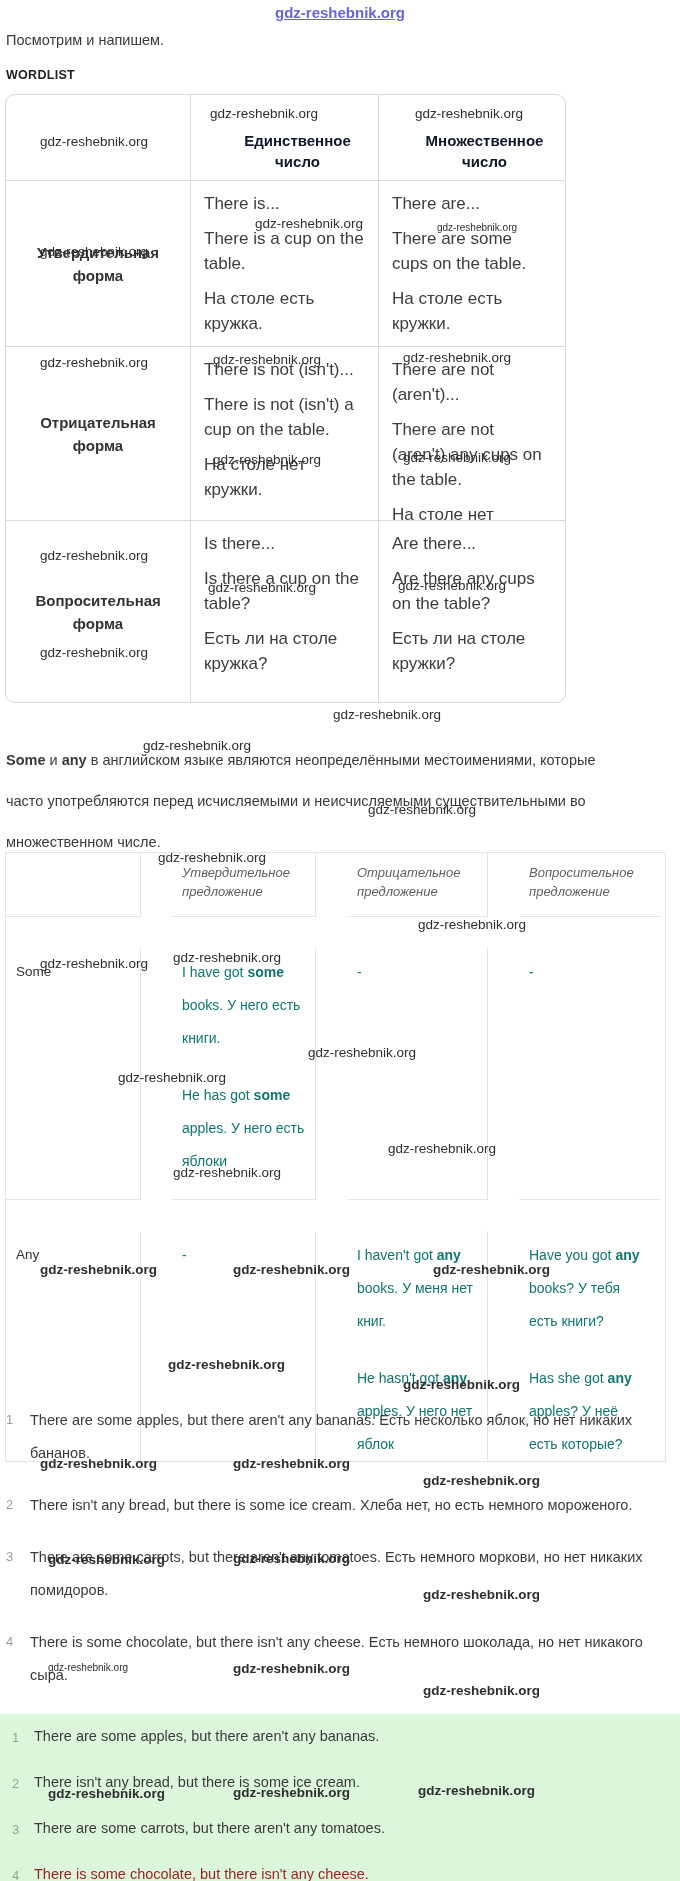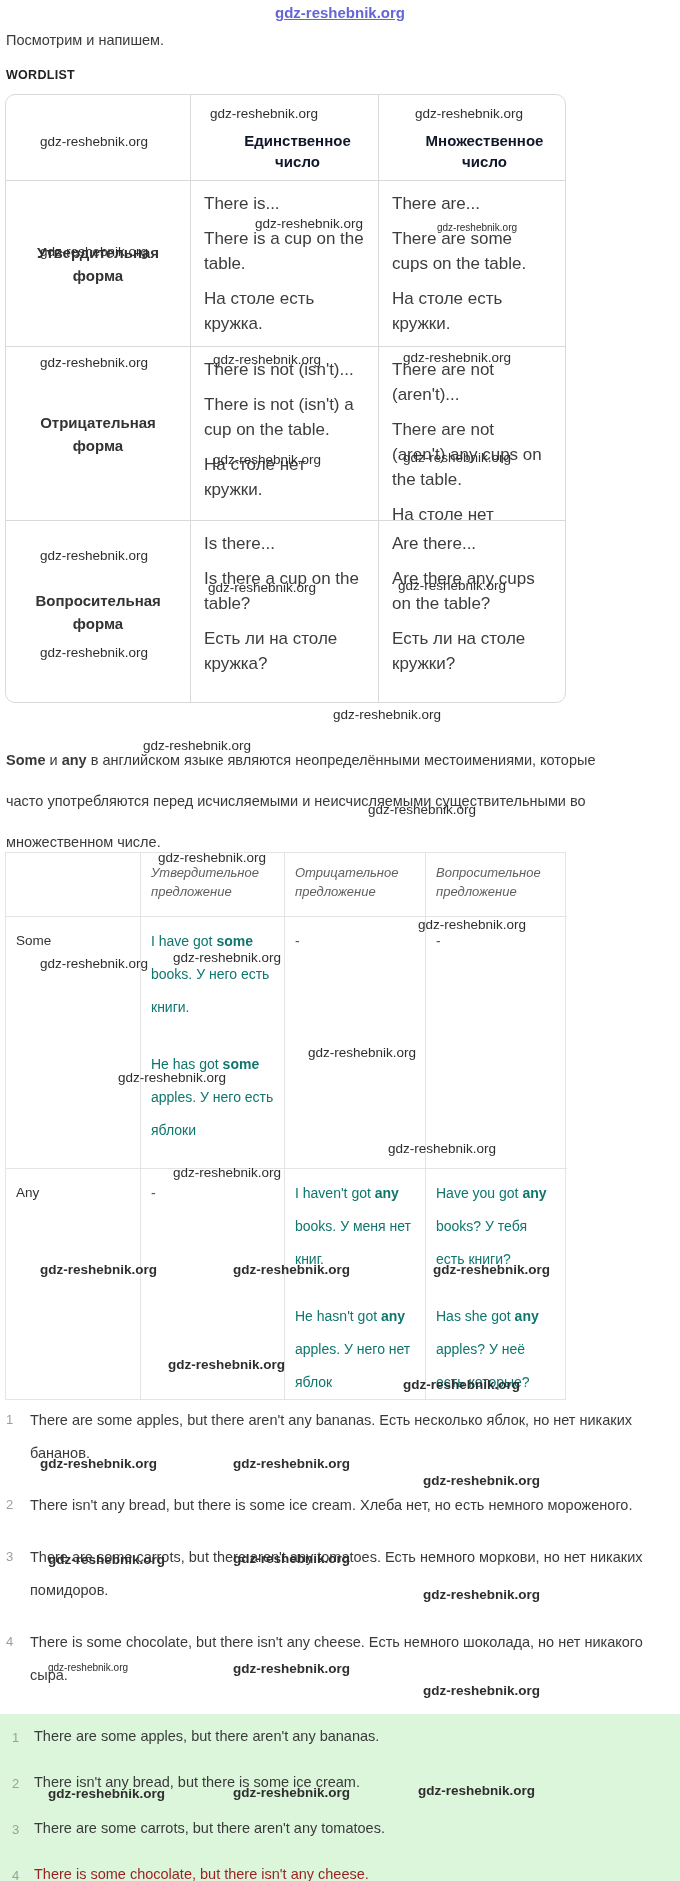--- a/index.html
+++ b/index.html
@@ -63,26 +63,27 @@
   }
   .t1-label span { display: inline-block; max-width: 125px; }
   .t1-cell p { margin: 0 0 10px; }
 
   
   #note { top: 740px; left: 6px; width: 628px; font-size: 14.5px; line-height: 41px; color: #3a3a3a; }
   #note b { font-weight: bold; }
 
   
   #table2 {
-    top: 852px; left: 5px; width: 561px;
+    top: 852px; left: 5px; width: 661px;
     display: grid;
     grid-template-columns: 135px 144px 141px 141px;
     grid-template-rows: 64px 252px 230px;
     border: 1px solid #e4e4e4;
     background: #fff;
+    gap: 31px;
   }
   .t2-cell {
     border-right: 1px solid #e4e4e4;
     border-bottom: 1px solid #e4e4e4;
     padding: 8px 10px;
     font-size: 14px;
     line-height: 33px;
     overflow: hidden;
     color: #0f766e;
   }

